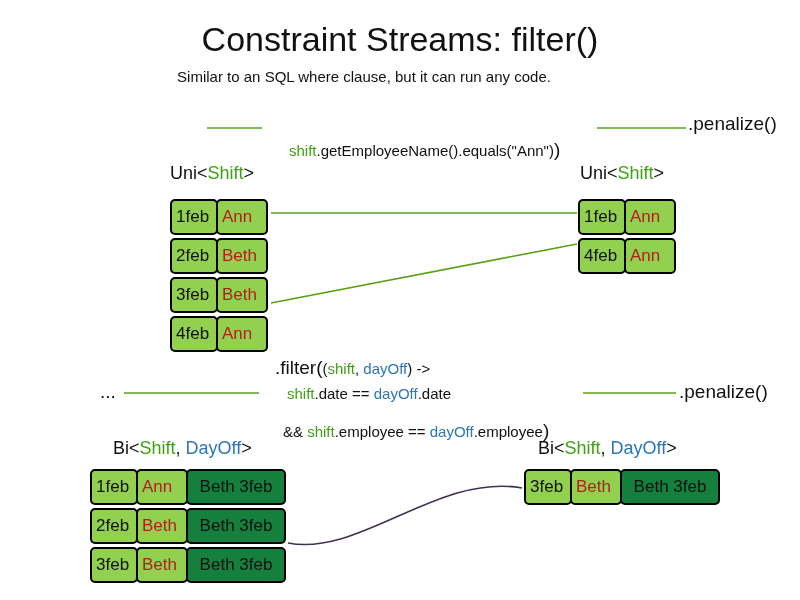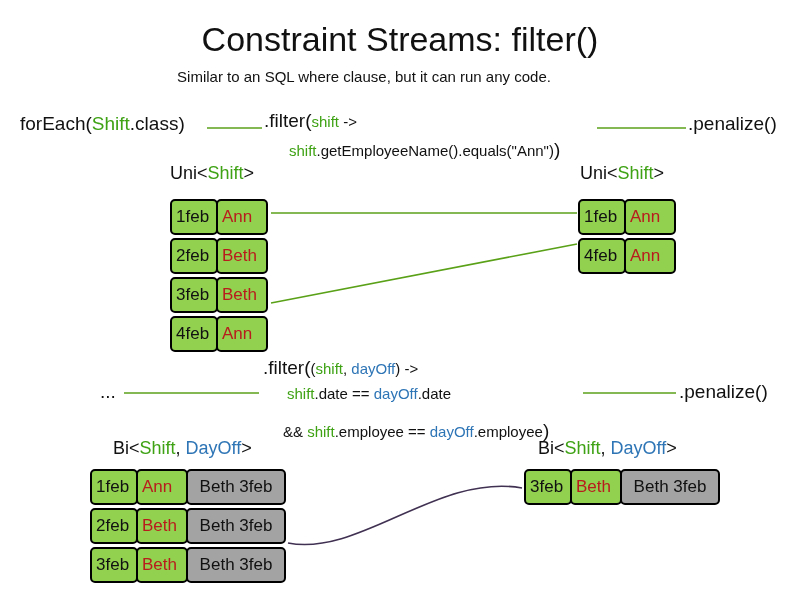--- a/index.html
+++ b/index.html
@@ -21,47 +21,41 @@
   .connectors line,.connectors path{stroke-width:1.6px;}
   .vtable{position:absolute;display:flex;flex-direction:column;gap:3px;}
   .vrow{display:flex;}
   .cell{
     height:27px;box-sizing:border-box;border:2px solid #000;border-radius:5px;
     display:flex;align-items:center;padding:16px 4px;font-size:17px;margin-right:-2px;
     background:#92d050;
   }
   .cell.date{width:48px;}
   .cell.name{width:52px;}
-  .cell.pair{width:100px;justify-content:center;background:#a3a3a3;color:#111;}
+  .cell.pair{width:100px;justify-content:center;background:#15803d;color:#111;}
 </style>
 </head>
 <body>
 
 <div class="slide">
 
   <svg class="connectors" viewBox="0 0 800 600">
     <line x1="207" y1="128" x2="262" y2="128" stroke="#5aa118"></line>
     <line x1="597" y1="128" x2="686" y2="128" stroke="#5aa118"></line>
     <line x1="271" y1="213" x2="577" y2="213" stroke="#5aa118"></line>
     <line x1="271" y1="303" x2="577" y2="244" stroke="#5aa118"></line>
     <line x1="124" y1="393" x2="259" y2="393" stroke="#5aa118"></line>
     <line x1="583" y1="393" x2="676" y2="393" stroke="#5aa118"></line>
     <path d="M288,543 C360,557 438,473 522,488" fill="none" stroke="#403152"></path>
   </svg>
 
   <div class="abs title">Constraint Streams: filter()</div>
   <div class="abs subtitle">Similar to an SQL where clause, but it can run any code.</div>
 
-  <div class="abs code-lg" style="left:20px;top:113px;">
-    <span>forEach(</span><span class="t-green">Shift</span><span>.class)</span>
-  </div>
 
-  <div class="abs code-lg" style="left:264px;top:110px;">
-    <span>.filter(</span><span class="code-sm t-green">shift</span><span class="code-sm"> -&gt;</span>
-  </div>
 
   <div class="abs code-sm" style="left:289px;top:139px;">
     <span class="t-green">shift</span><span>.getEmployeeName().equals("Ann")</span><span class="lg">)</span>
   </div>
 
   <div class="abs code-lg" style="left:688px;top:113px;">.penalize()</div>
 
   <div class="abs label" style="left:170px;top:163px;">
     <span>Uni&lt;</span><span class="t-green">Shift</span><span>&gt;</span>
   </div>
@@ -95,21 +89,21 @@
       <div class="cell name t-orange">Ann</div>
     </div>
     <div class="vrow">
       <div class="cell date">4feb</div>
       <div class="cell name t-orange">Ann</div>
     </div>
   </div>
 
   <div class="abs code-lg" style="left:100px;top:381px;">...</div>
 
-  <div class="abs code-lg" style="left:263px;top:357px;">
+  <div class="abs code-lg" style="left:275px;top:357px;">
     <span>.filter(</span><span class="code-sm">(</span><span class="code-sm t-green">shift</span><span class="code-sm">, </span><span class="code-sm t-blue">dayOff</span><span class="code-sm">)</span><span class="code-sm"> -&gt;</span>
   </div>
 
   <div class="abs code-sm" style="left:287px;top:385px;">
     <span class="t-green">shift</span><span>.date == </span><span class="t-blue">dayOff</span><span>.date</span>
   </div>
 
   <div class="abs code-sm" style="left:283px;top:420px;">
     <span>&amp;&amp; </span><span class="t-green">shift</span><span>.employee == </span><span class="t-blue">dayOff</span><span>.employee</span><span class="lg">)</span>
   </div>

